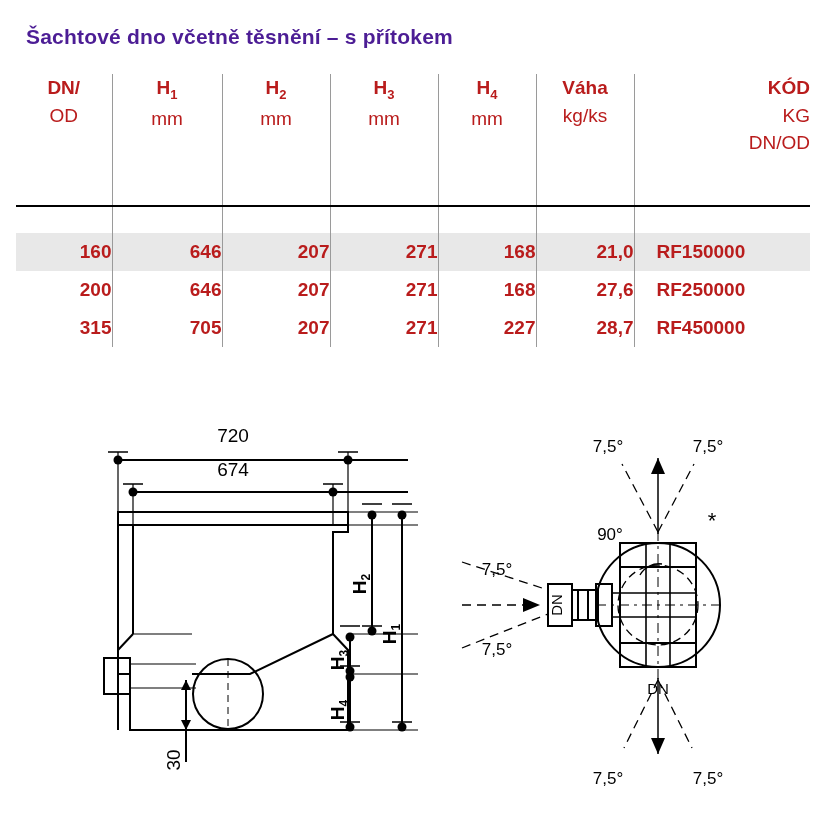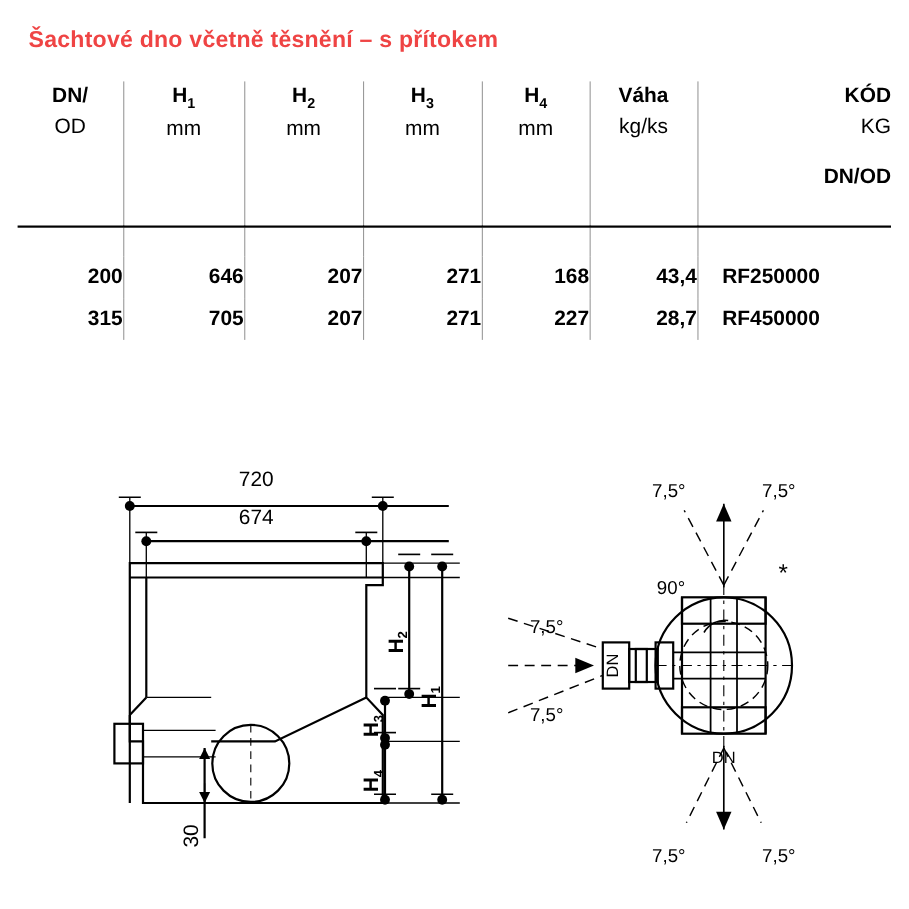--- a/index.html
+++ b/index.html
@@ -19,21 +19,21 @@
     position: relative;
     width: 826px;
     height: 826px;
   }
   .title {
     position: absolute;
     left: 26px;
     top: 25px;
     font-size: 21px;
     font-weight: bold;
-    color: #ef4444;
+    color: #4c1d95;
     letter-spacing: 0.2px;
     white-space: nowrap;
   }
   
   .table-wrap {
     position: absolute;
     left: 16px;
     top: 74px;
     width: 794px;
   }
@@ -41,38 +41,38 @@
     border-collapse: collapse;
     width: 794px;
     table-layout: fixed;
   }
   table.spec th, table.spec td {
     border-left: 1px solid #9a9a9a;
     border-right: 1px solid #9a9a9a;
     padding: 0;
     font-size: 19px;
     font-weight: bold;
-    color: #000000;
+    color: #b91c1c;
   }
   table.spec th:first-child, table.spec td:first-child {
     border-left: none;
   }
   table.spec th:last-child, table.spec td:last-child {
     border-right: none;
   }
   .hdr-row th {
     vertical-align: top;
     height: 132px;
     text-align: center;
     padding-top: 22px;
     box-sizing: border-box;
   }
   .hdr-row th .l1 { display: block; line-height: 1.45; }
   .hdr-row th .l2 { display: block; line-height: 1.45; font-weight: normal; }
-  .hdr-row th .l3 { display: block; line-height: 1.45; font-weight: bold; margin-top: 18px; }
+  .hdr-row th .l3 { display: block; line-height: 1.45; font-weight: normal; }
   .sub { font-size: 13px; vertical-align: sub; font-weight: bold; }
   .thickline td {
     border-top: 2.5px solid #000;
     height: 0;
     line-height: 0;
     font-size: 0;
   }
   .data-row td {
     height: 38px;
     text-align: right;
@@ -173,27 +173,36 @@
         </tr>
         <tr class="gap-row">
           <td></td>
             <td></td>
             <td></td>
             <td></td>
             <td></td>
             <td></td>
             <td></td>
         </tr>
+        <tr class="data-row shaded">
+          <td>160</td>
+          <td>646</td>
+          <td>207</td>
+          <td>271</td>
+          <td>168</td>
+          <td>21,0</td>
+          <td class="code">RF150000</td>
+        </tr>
         <tr class="data-row">
           <td>200</td>
           <td>646</td>
           <td>207</td>
           <td>271</td>
           <td>168</td>
-          <td>43,4</td>
+          <td>27,6</td>
           <td class="code">RF250000</td>
         </tr>
         <tr class="data-row">
           <td>315</td>
           <td>705</td>
           <td>207</td>
           <td>271</td>
           <td>227</td>
           <td>28,7</td>
           <td class="code">RF450000</td>

